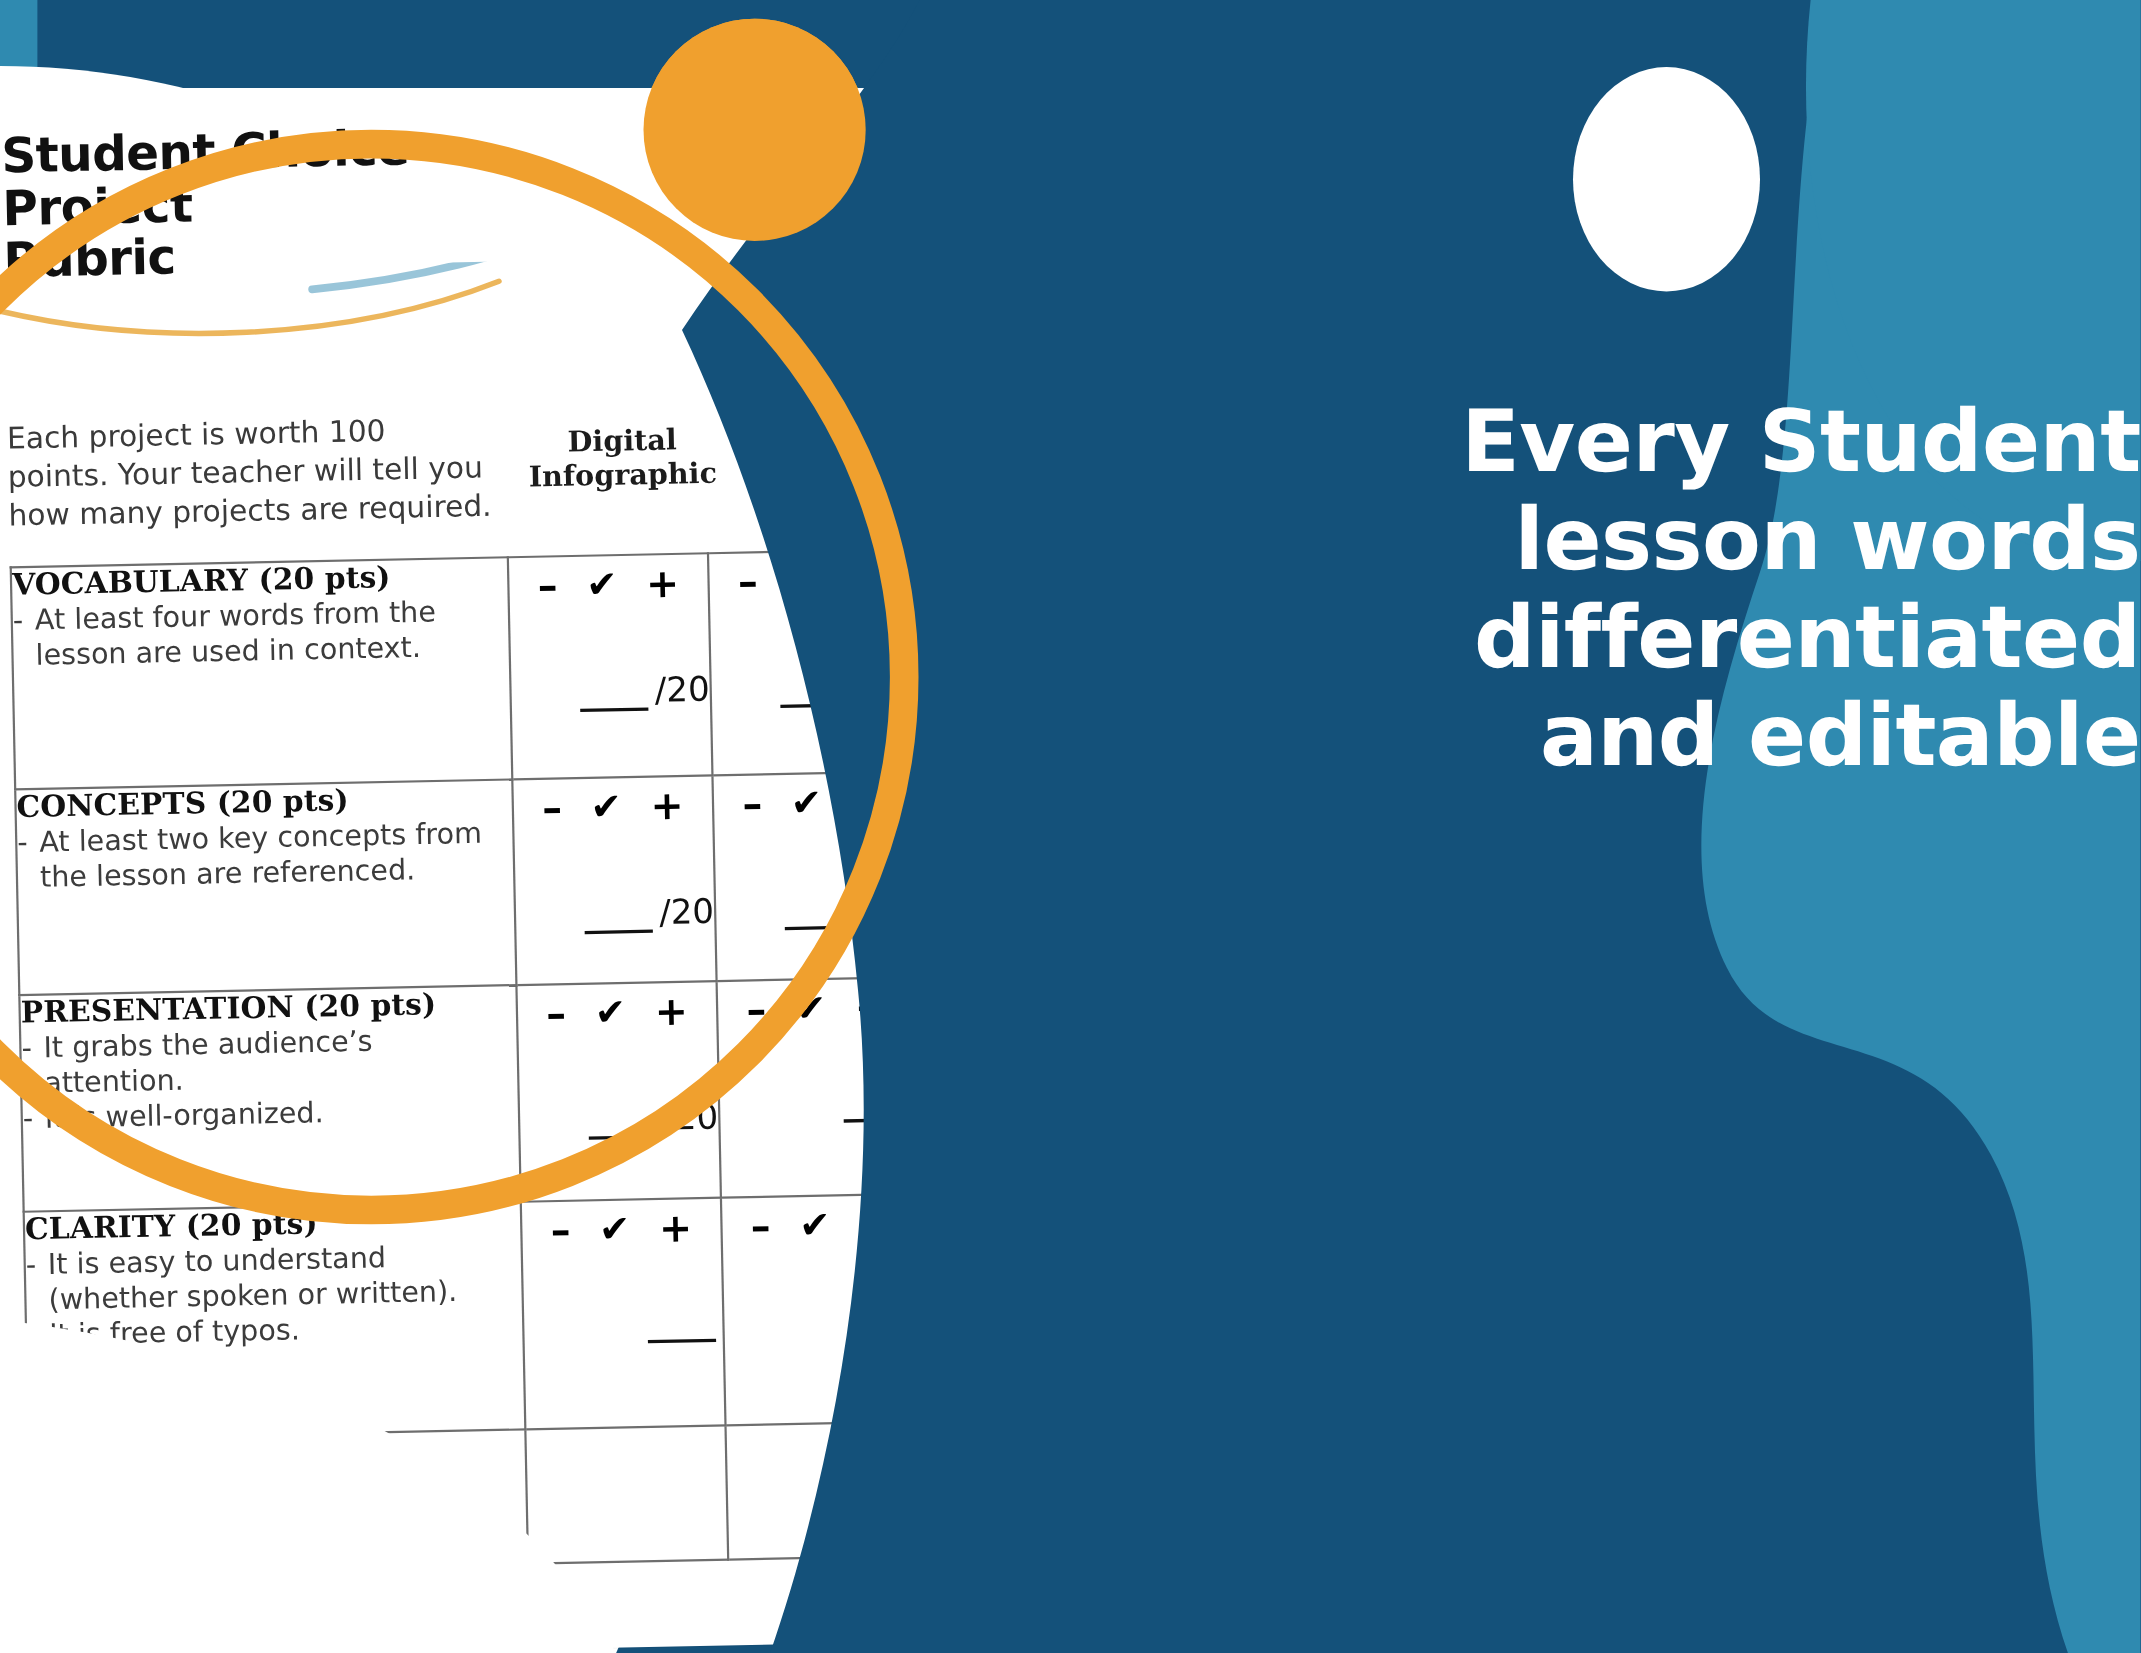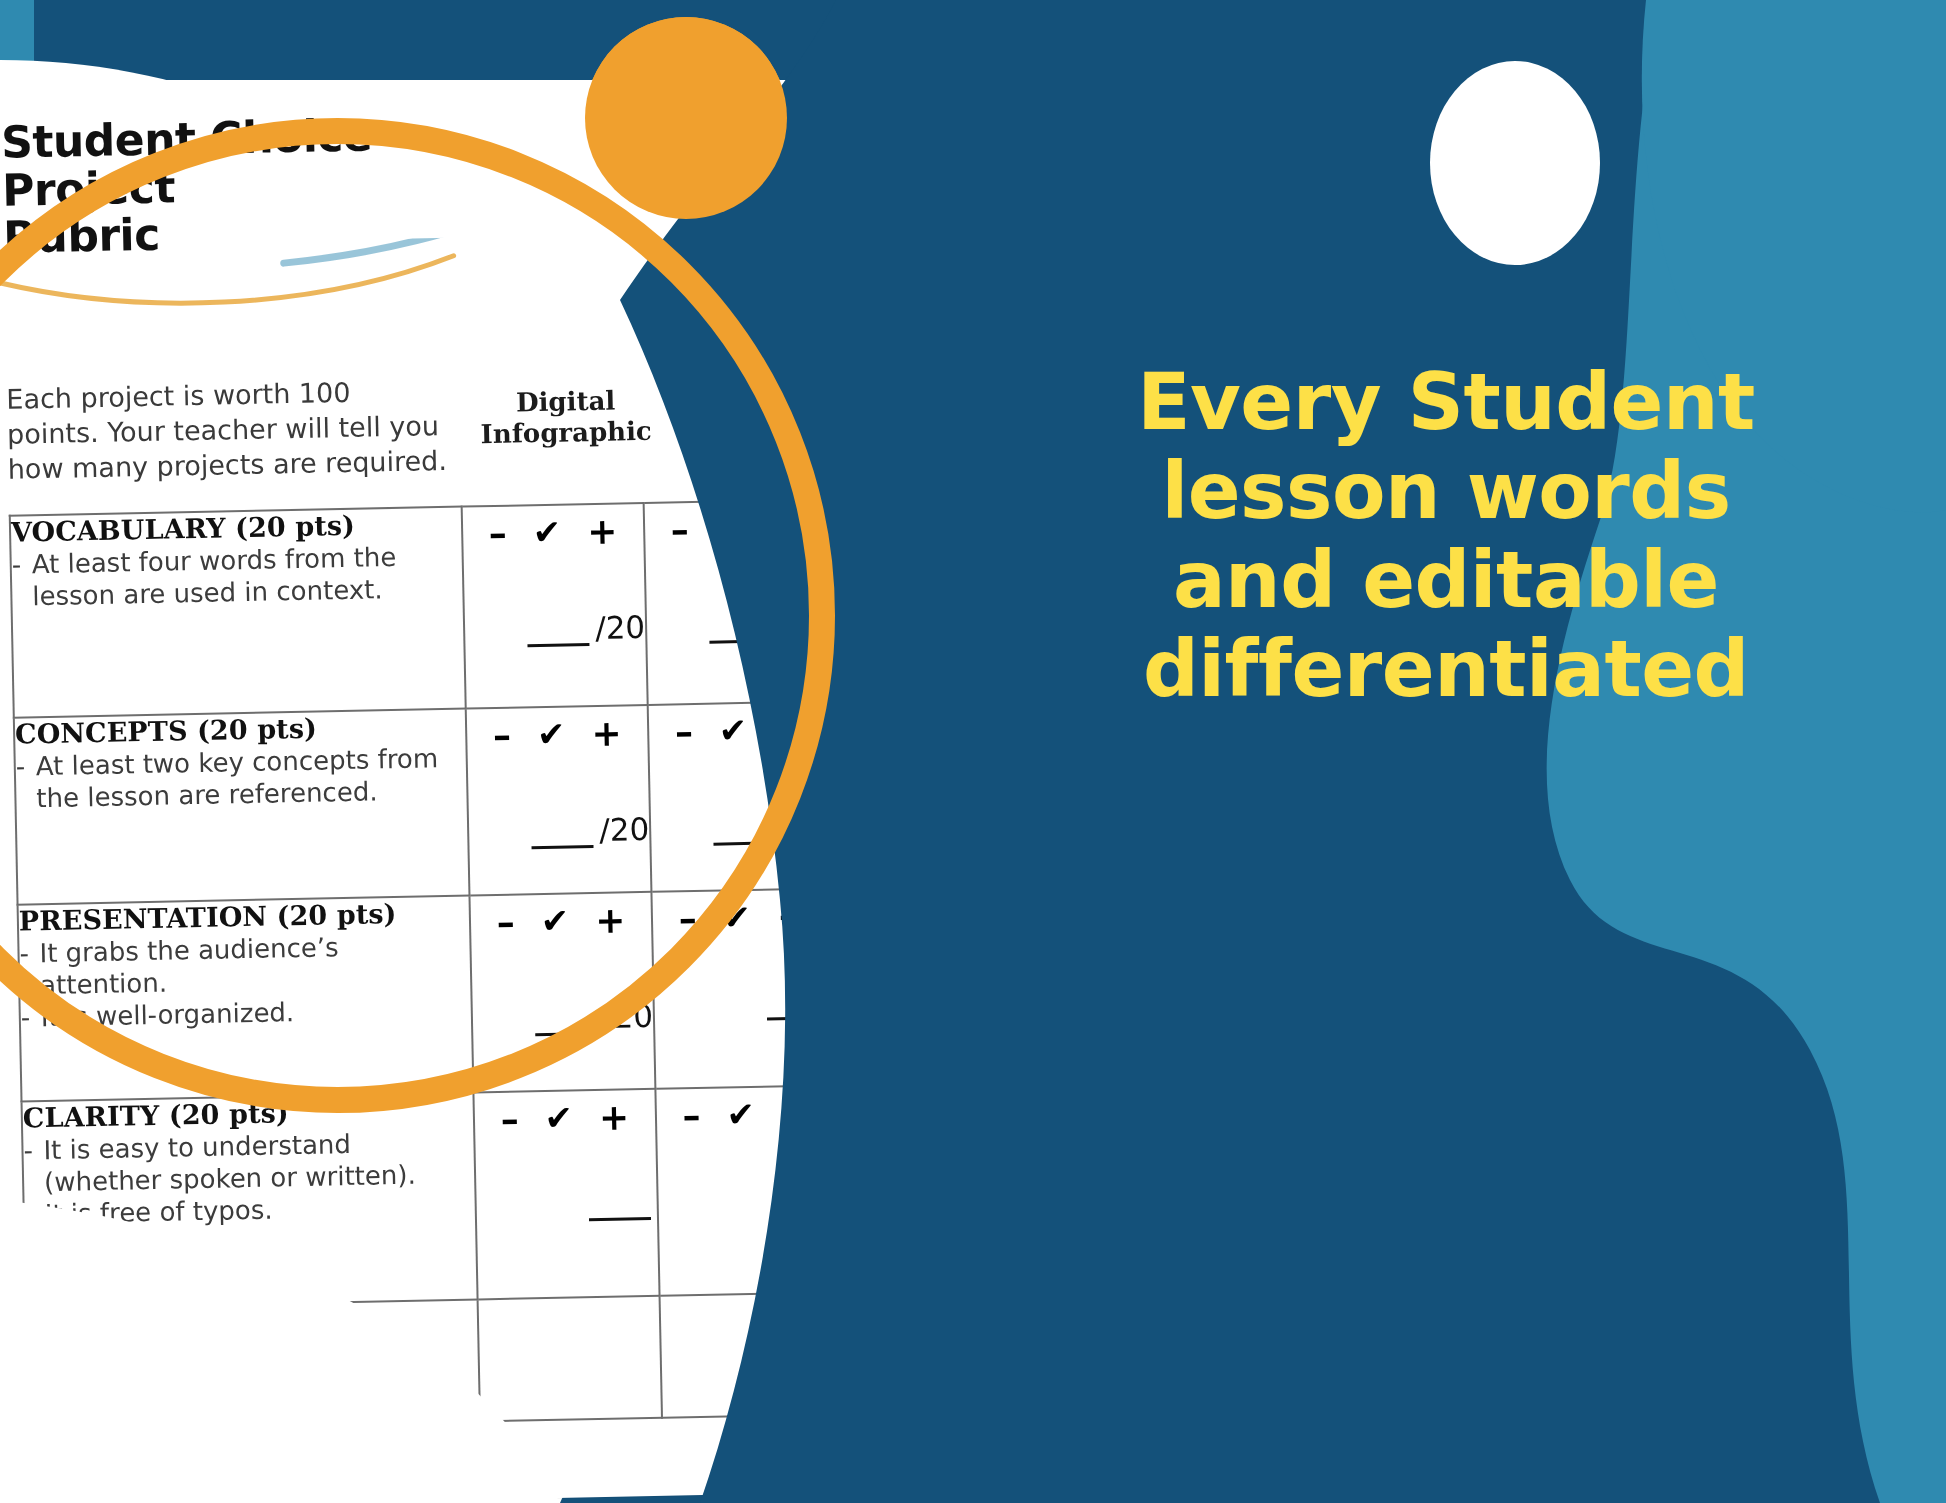--- a/index.html
+++ b/index.html
@@ -142,22 +142,22 @@
     pointer-events:none;
   }
   
   .mask-svg{position:absolute;left:0;top:0;width:1946px;height:1503px;pointer-events:none;}
 
   
   .headline{
     position:absolute;
     left:946px;top:358px;
     width:1000px;
-    text-align:center;
-    color:#fde047;
+    text-align:right;
+    color:#ffffff;
     font-family:"DejaVu Sans", sans-serif;
     font-weight:bold;
     font-size:78px;
     line-height:1.14;
     letter-spacing:-0.5px;
   }
   .headline .ln{display:block;}
 </style>
 </head>
 <body>
@@ -414,17 +414,17 @@
     <circle cx="686" cy="118" r="101" fill="#F0A02E"></circle>
 
     <path d="M0,1200 C260,1230 470,1330 560,1503 L0,1503 Z" fill="#ffffff"></path>
   </svg>
 
   <div class="ring"></div>
 
   <div class="headline">
     <span class="ln">Every Student</span>
     <span class="ln">lesson words</span>
+    <span class="ln">differentiated</span>
     <span class="ln">and editable</span>
-    <span class="ln">differentiated</span>
   </div>
 
 </div>
 
 </body></html>

